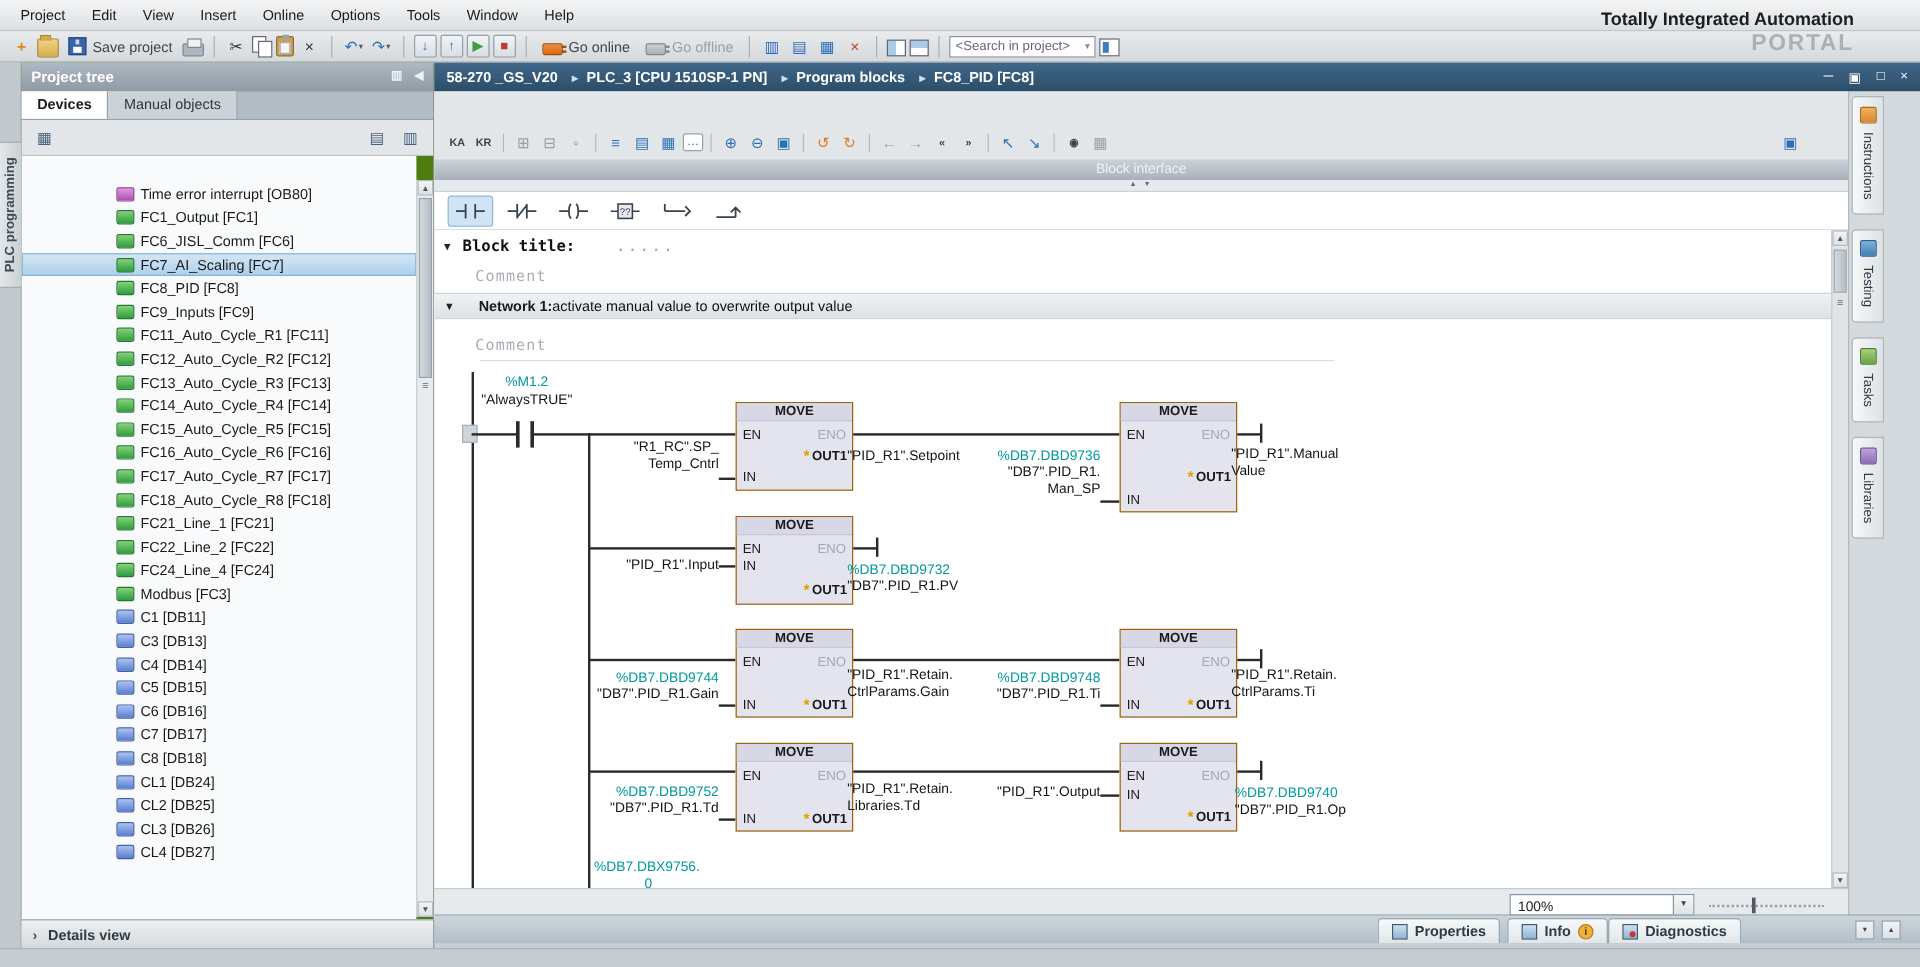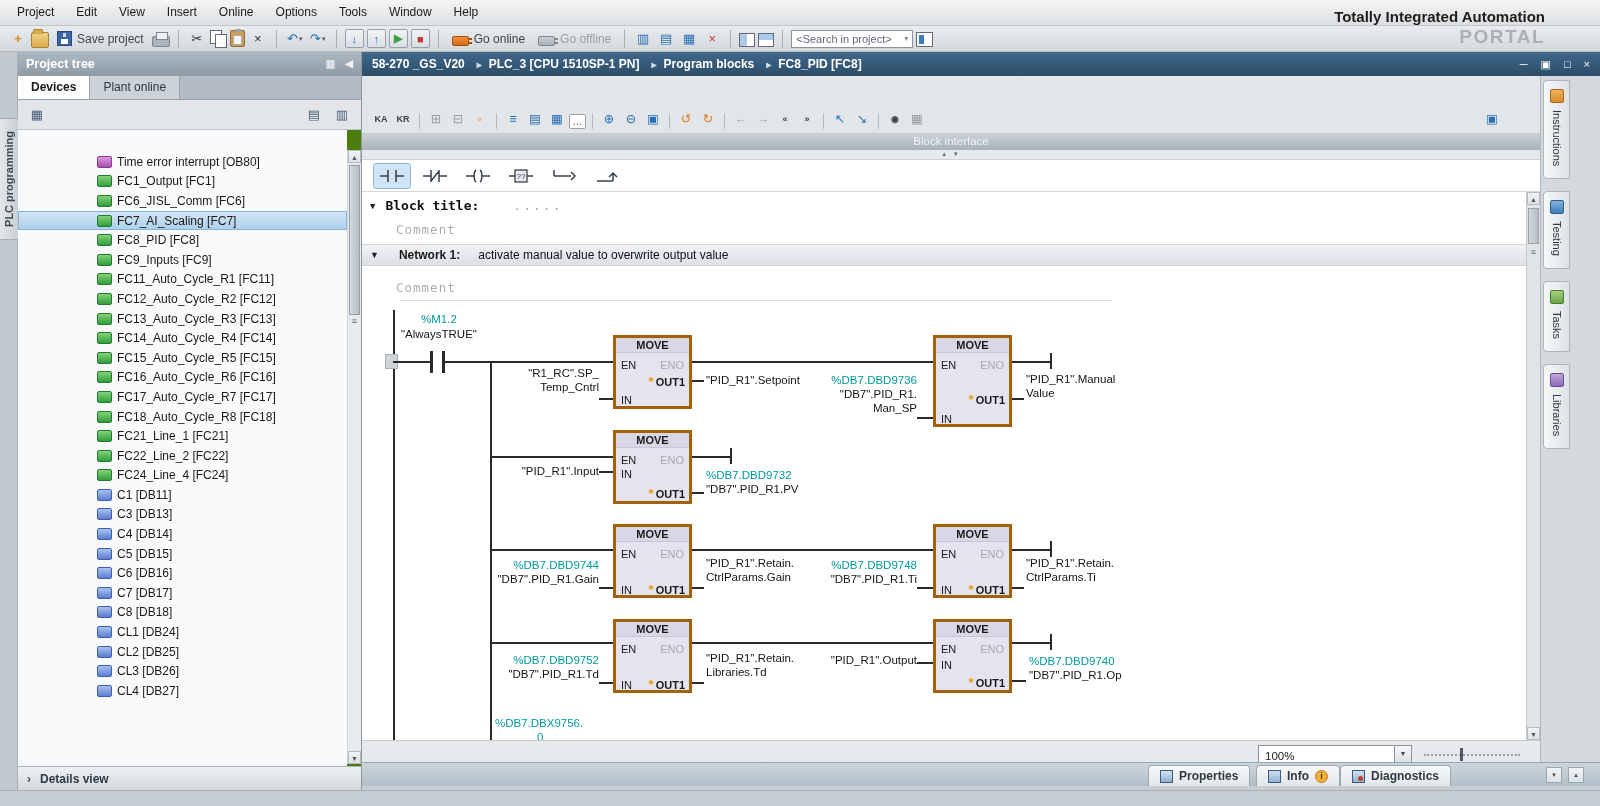--- a/index.html
+++ b/index.html
@@ -1,21 +1,21 @@
 <!DOCTYPE html>
 <html><head>
 <meta charset="utf-8">
 <style>
   *{box-sizing:border-box;margin:0;padding:0}
   html,body{background:#9aa2a8}
   body{font-family:"Liberation Sans",sans-serif;font-size:12px;color:#1a1a1a}
   #app{position:relative;width:1600px;height:806px;background:#c9ced3;overflow:hidden}
 
   
-  .menubar{position:absolute;left:0;top:0;width:1600px;height:26px;display:flex;align-items:flex-end;
+  .menubar{position:absolute;left:0;top:0;width:1600px;height:26px;display:flex;align-items:center;
            background:linear-gradient(#f4f5f6,#dcdfe2);border-bottom:1px solid #c2c6ca;padding-left:6px;z-index:3}
   .menu-item{padding:0 11px;height:26px;line-height:26px;cursor:default}
   .brand{position:absolute;right:55px;top:8px;text-align:right;z-index:6}
   .brand1{font-size:15px;font-weight:bold;color:#1d1d1d}
   .brand2{font-size:19px;font-weight:bold;color:#a9b0b6;letter-spacing:1.5px;margin-top:1px}
 
   
   .toolbar{position:absolute;left:0;top:26px;width:1600px;height:26px;display:flex;align-items:center;
            background:linear-gradient(#e9ebed,#d5d9dc);border-bottom:1px solid #b5b8bc;padding-left:8px;gap:3px;z-index:3}
   .mti{min-width:20px;height:20px;display:inline-flex;align-items:center;justify-content:center;font-size:13px;border-radius:2px}
@@ -120,28 +120,28 @@
   .fav.selected{background:#cfe4f5;outline:1px solid #8ab4d8}
   .ed-body{position:absolute;top:116px;left:0;right:14px;bottom:26px;background:#fff;overflow:hidden}
   .tri{font-size:9px;color:#222}
   .bt-row{position:absolute;left:8px;top:6px;display:flex;align-items:center;gap:10px;
           font-family:"DejaVu Sans Mono",monospace;font-size:13px;font-weight:bold;color:#111}
   .bt-dots{color:#98a0a6;font-weight:normal;margin-left:24px;letter-spacing:2px}
   .cmt{position:absolute;font-family:"DejaVu Sans Mono",monospace;font-size:12.5px;color:#a8aeb4;letter-spacing:1px}
   .net-row{position:absolute;left:0;right:0;top:52px;height:22px;background:linear-gradient(#f0f2f4,#dde1e4);
            border-top:1px solid #cfd4d8;border-bottom:1px solid #cfd4d8;display:flex;align-items:center;padding-left:8px}
   .net-label{margin-left:20px;font-weight:bold;font-size:12px}
-  .net-title{margin-left:18px;font-size:12px;color:#111}
+  .net-title{font-size:12px;color:#111}
   .cmt-line{position:absolute;left:38px;top:108px;width:712px;border-bottom:1px solid #dadee2}
   .canvas{position:absolute;left:23px;top:110px;width:1120px;height:438px;font-size:11.5px;line-height:14px}
 
   .wh{position:absolute;height:2px;background:#2a2a2a}
   .wv{position:absolute;width:2px;background:#2a2a2a}
   .railbox{position:absolute;left:0;top:52px;width:13px;height:15px;background:#cfd4d8;border:1px solid #aab0b6}
-  .mbox{position:absolute;width:79px;background:#e4e4ef;border:3px solid #a16207}
+  .mbox{position:absolute;width:98px;background:#e4e4ef;border:1px solid #a16207}
   .mb-title{height:15px;line-height:15px;text-align:center;font-weight:bold;font-size:11px;background:#d7d7e5;border-bottom:1px solid #c6c6d8}
   .pin{position:absolute;font-size:11px;line-height:12px}
   .pin.en{left:5px}
   .pin.eno{right:5px;color:#a7a7b3}
   .pin.in{left:5px}
   .pin.out{right:4px;font-weight:bold;display:flex;align-items:center}
   .star{color:#e89c00;font-weight:bold;font-style:normal;margin-right:2px;font-size:13px;line-height:10px}
   .opd{position:absolute}
   .opd.r{text-align:right}
   .addr{color:#00999e}
@@ -280,21 +280,21 @@
   <div class="ptree">
     <div class="pt-head">
       <span>Project tree</span>
       <span class="pt-head-ic">
         <span>▥</span>
         <span>◀</span>
       </span>
     </div>
     <div class="pt-tabs">
       <span class="pt-tab active">Devices</span>
-      <span class="pt-tab inactive">Plant online</span>
+      <span class="pt-tab inactive">Manual objects</span>
     </div>
     <div class="pt-sub">
       <span class="mti">▦</span>
       <span class="grp">
         <span class="mti">▤</span>
         <span class="mti">▥</span>
       </span>
     </div>
     <div class="pt-list">
 
@@ -358,20 +358,24 @@
           <span class="bicon" data-icon="fc"></span>
           <span class="tlabel2">FC21_Line_1 [FC21]</span>
         </div>
         <div class="trow">
           <span class="bicon" data-icon="fc"></span>
           <span class="tlabel2">FC22_Line_2 [FC22]</span>
         </div>
         <div class="trow">
           <span class="bicon" data-icon="fc"></span>
           <span class="tlabel2">FC24_Line_4 [FC24]</span>
+        </div>
+        <div class="trow">
+          <span class="bicon" data-icon="fc"></span>
+          <span class="tlabel2">Modbus [FC3]</span>
         </div>
         <div class="trow">
           <span class="bicon" data-icon="db"></span>
           <span class="tlabel2">C1 [DB11]</span>
         </div>
         <div class="trow">
           <span class="bicon" data-icon="db"></span>
           <span class="tlabel2">C3 [DB13]</span>
         </div>
         <div class="trow">
@@ -438,21 +442,21 @@
       <span>─</span>
       <span>▣</span>
       <span>□</span>
       <span>×</span>
     </span>
   </div>
 
   <div class="editor">
     <div class="ed-top"></div>
     <div class="ed-toolbar">
-      <span style="display:flex;align-items:flex-end">
+      <span style="display:flex;align-items:center">
 
       <span class="eticon" data-tint="dk">KA</span>
           <span class="eticon" data-tint="dk">KR</span>
           <span class="eticon" data-tint="sp"></span>
           <span class="eticon" data-tint="gy">⊞</span>
           <span class="eticon" data-tint="gy">⊟</span>
           <span class="eticon" data-tint="or">◦</span>
           <span class="eticon" data-tint="sp"></span>
           <span class="eticon" data-tint="bl">≡</span>
           <span class="eticon" data-tint="bl">▤</span>

